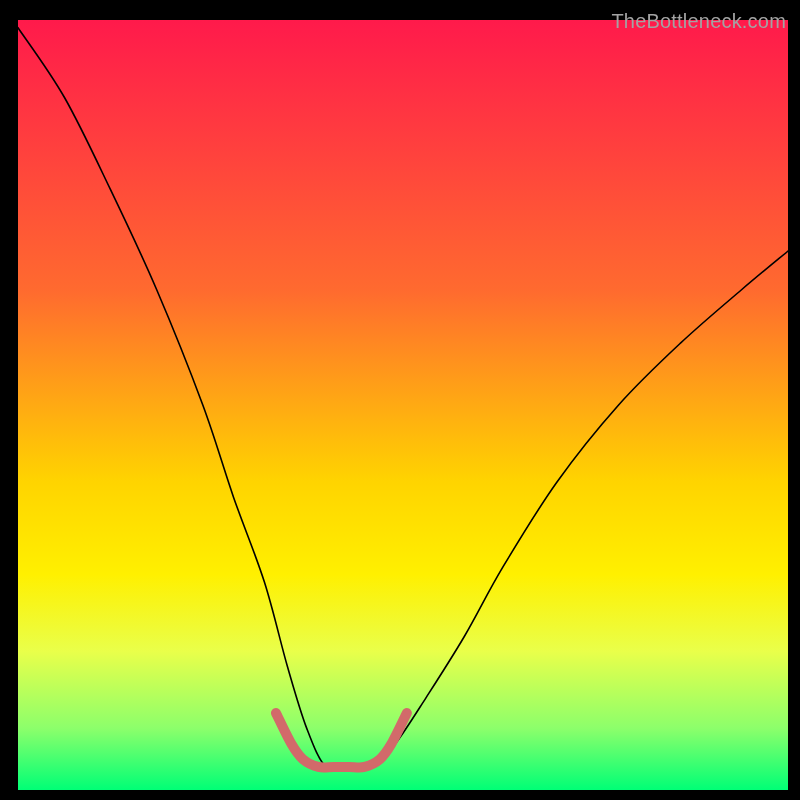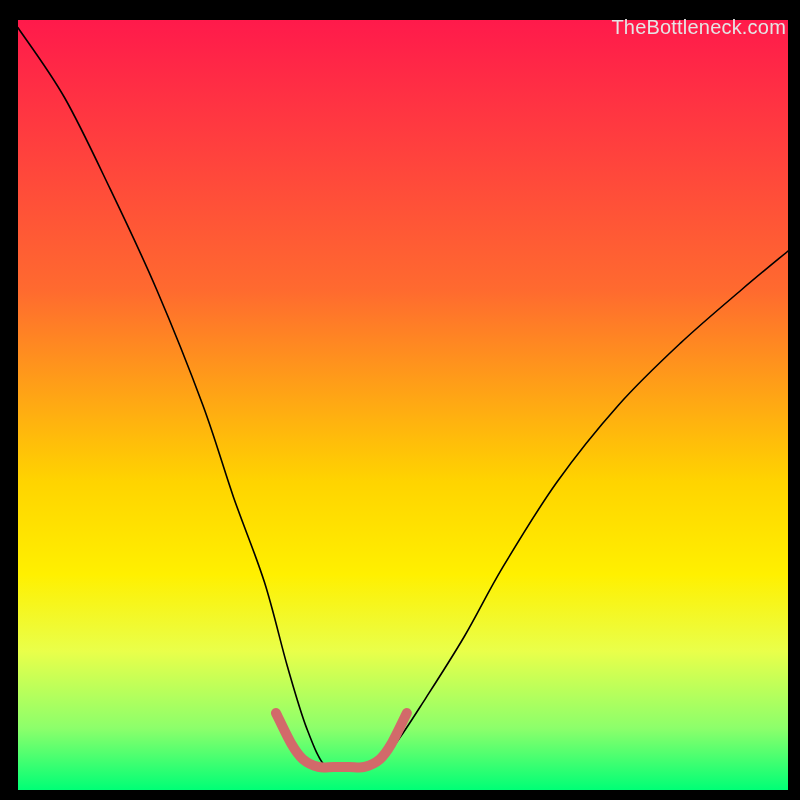--- a/index.html
+++ b/index.html
@@ -21,25 +21,25 @@
   .plot-area {
     position: absolute;
     left: 18px;
     top: 20px;
     width: 770px;
     height: 770px;
     overflow: hidden;
   }
   .watermark {
     position: absolute;
-    top: 16px;
+    top: 10px;
     right: 14px;
     font-family: Arial, Helvetica, sans-serif;
     font-size: 20px;
-    color: #e5e5e5;
+    color: #a3a3a3;
     font-weight: 500;
     letter-spacing: 0.2px;
   }
   svg {
     display: block;
   }
 </style>
 </head>
 <body>
 

